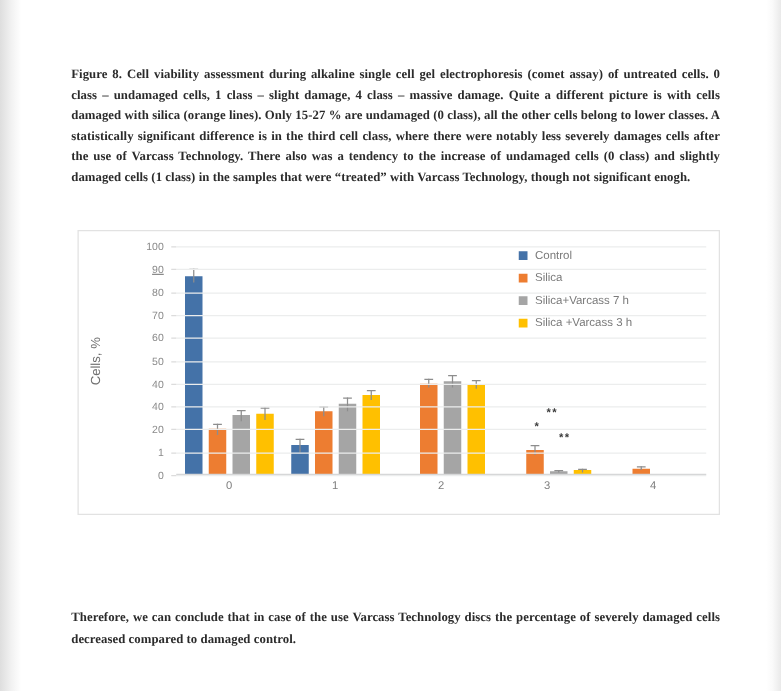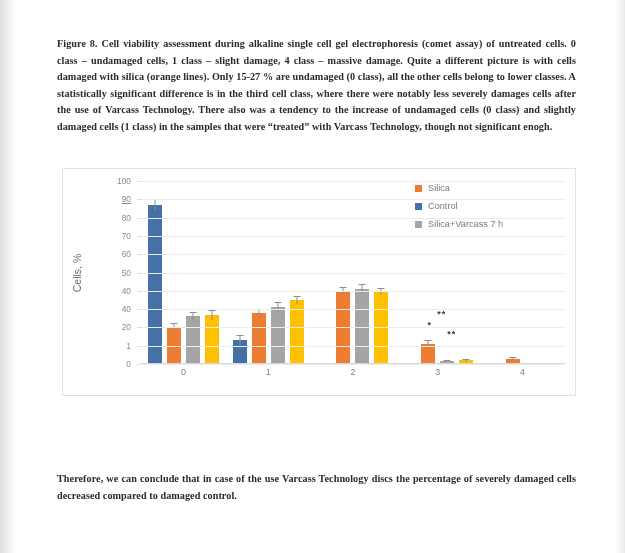--- a/index.html
+++ b/index.html
@@ -12,21 +12,21 @@
   }
   .page-edge-left{
     position:absolute;left:0;top:0;width:17px;height:553px;
     background:linear-gradient(to right,#dedede 0%,#f2f2f2 55%,#ffffff 100%);
   }
   .page-edge-right{
     position:absolute;right:0;top:0;width:12px;height:553px;
     background:linear-gradient(to left,#e9e9e9 0%,#fafafa 60%,#ffffff 100%);
   }
   .content{
-    position:absolute;left:57px;top:0;width:519px;height:495px;
+    position:absolute;left:57px;top:16px;width:519px;height:495px;
   }
   p.para{
     margin:0;
     font-size:10.2px;
     line-height:16.6px;
     color:#2b2b2b;
     text-align:justify;
     font-weight:bold;
     letter-spacing:.05px;
   }
@@ -279,31 +279,35 @@
       <div class="xtick-row" id="xticks">
           <div class="xtick">0</div>
           <div class="xtick">1</div>
           <div class="xtick">2</div>
           <div class="xtick">3</div>
           <div class="xtick">4</div>
         </div>
 
       <div class="legend" id="legend">
           <div class="legend-item">
+            <span class="swatch" style="background: rgb(68, 114, 168);"></span>
+            <span class="legend-label">Control</span>
+          </div>
+          <div class="legend-item">
             <span class="swatch" style="background: rgb(237, 125, 49);"></span>
             <span class="legend-label">Silica</span>
-          </div>
-          <div class="legend-item">
-            <span class="swatch" style="background: rgb(68, 114, 168);"></span>
-            <span class="legend-label">Control</span>
           </div>
           <div class="legend-item">
             <span class="swatch" style="background: rgb(165, 165, 165);"></span>
             <span class="legend-label">Silica+Varcass 7 h</span>
           </div>
+          <div class="legend-item">
+            <span class="swatch" style="background: rgb(255, 192, 0);"></span>
+            <span class="legend-label">Silica +Varcass 3 h</span>
+          </div>
         </div>
     </div>
   </div>
 
 
   <p class="para" id="para-bottom">Therefore, we can conclude that in case of the use Varcass Technology discs the percentage of severely damaged cells decreased compared to damaged control.</p>
 
 </div>
 
 </body></html>

